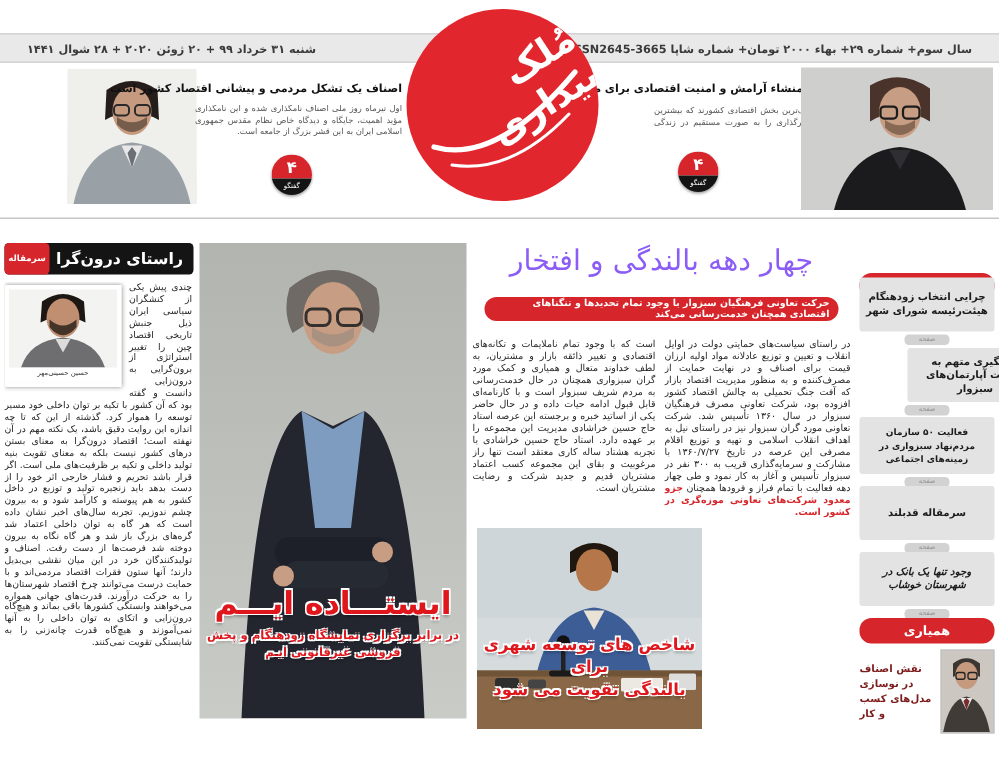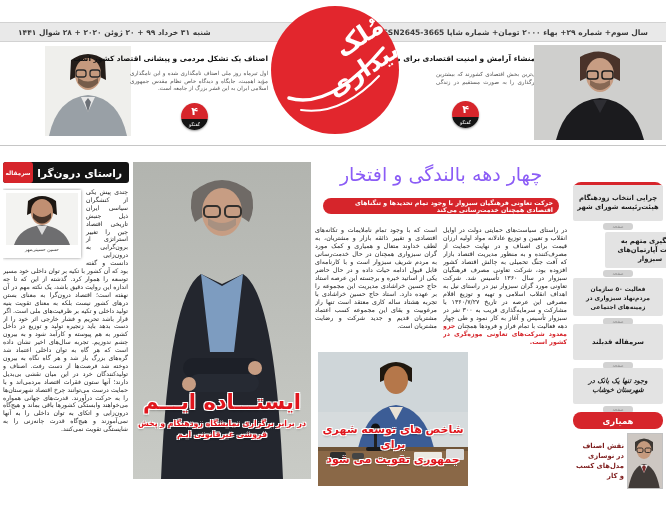--- a/index.html
+++ b/index.html
@@ -93,21 +93,21 @@
   .sb-pill-header { position:absolute; left:0; width:90px; height:17px; background:#d6252b; border-radius:8px;
                     color:#fff; font-size:8.5px; font-weight:bold;
                     display:flex; align-items:center; justify-content:center; }
   .sb-item { position:absolute; left:0; width:90px; background:#e3e3e3; border-radius:2px;
              color:#1b1b1b; font-size:6.8px; font-weight:bold; text-align:center;
              display:flex; align-items:center; justify-content:center; padding:3px 4px; line-height:9px; }
   .sb-page { position:absolute; left:30px; width:30px; height:7px; background:#d2d2d2; border-radius:3px;
              color:#8f8f8f; font-size:4.4px; display:flex; align-items:center; justify-content:center; }
   .note-item { position:absolute; left:0; top:271px; width:90px; display:flex; gap:3px; }
   .note-photo { width:36px; height:56px; border:1px solid #c2c2c2; background:#cfc9c4; overflow:hidden; flex:none; }
-  .note-title { flex:1; font-size:6.8px; font-weight:bold; color:#7d1b1b; text-align:right;
+  .note-title { flex:1; font-size:6.8px; font-weight:bold; color:#7d1b1b; text-align:left;
                 padding-top:8px; line-height:10px; }
 </style>
 </head>
 <body>
 
 <div class="page">
 
   <div class="topbar">
     <span>سال سوم+ شماره ۲۹+ بهاء ۲۰۰۰ تومان+ شماره شاپا ISSN2645-3665</span>
     <span>شنبه ۳۱ خرداد ۹۹ + ۲۰ ژوئن ۲۰۲۰ + ۲۸ شوال ۱۴۴۱</span>
@@ -224,21 +224,21 @@
       <rect x="12" y="100" width="16" height="7" rx="2" fill="#2e2e2e"></rect>
       <rect x="34" y="101" width="12" height="6" rx="2" fill="#444"></rect>
       <rect x="56" y="78" width="3" height="18" fill="#222"></rect>
       <circle cx="57.5" cy="76" r="4.5" fill="#111"></circle>
       <rect x="48" y="95" width="20" height="4" rx="2" fill="#1a1a1a"></rect>
       <rect x="96" y="100" width="28" height="9" rx="1" fill="#ece9e2"></rect>
       <rect x="128" y="97" width="18" height="11" rx="1" fill="#dcdcdc"></rect>
     </svg>
     <div class="desk-overlay">
       <div class="desk-line outline-red">شاخص های توسعه شهری برای</div>
-      <div class="desk-line outline-red">جمهوری تقویت می شود</div>
+      <div class="desk-line outline-red">بالندگی تقویت می شود</div>
     </div>
   </div>
 
   <div class="sidebar">
     <div class="sb-pill-header" style="top:0;margin-top:20px;">تیترها</div>
 
     <div class="sb-item" style="top:23px; height:36px;">چرایی انتخاب زودهنگام هیئت‌رئیسه شورای شهر</div>
     <div class="sb-page" style="top:61px;">صفحه</div>
 
     <div class="sb-item" style="top:70px; height:36px;margin-left:32px;">دستگیری متهم به سرقت آپارتمان‌های سبزوار</div>

